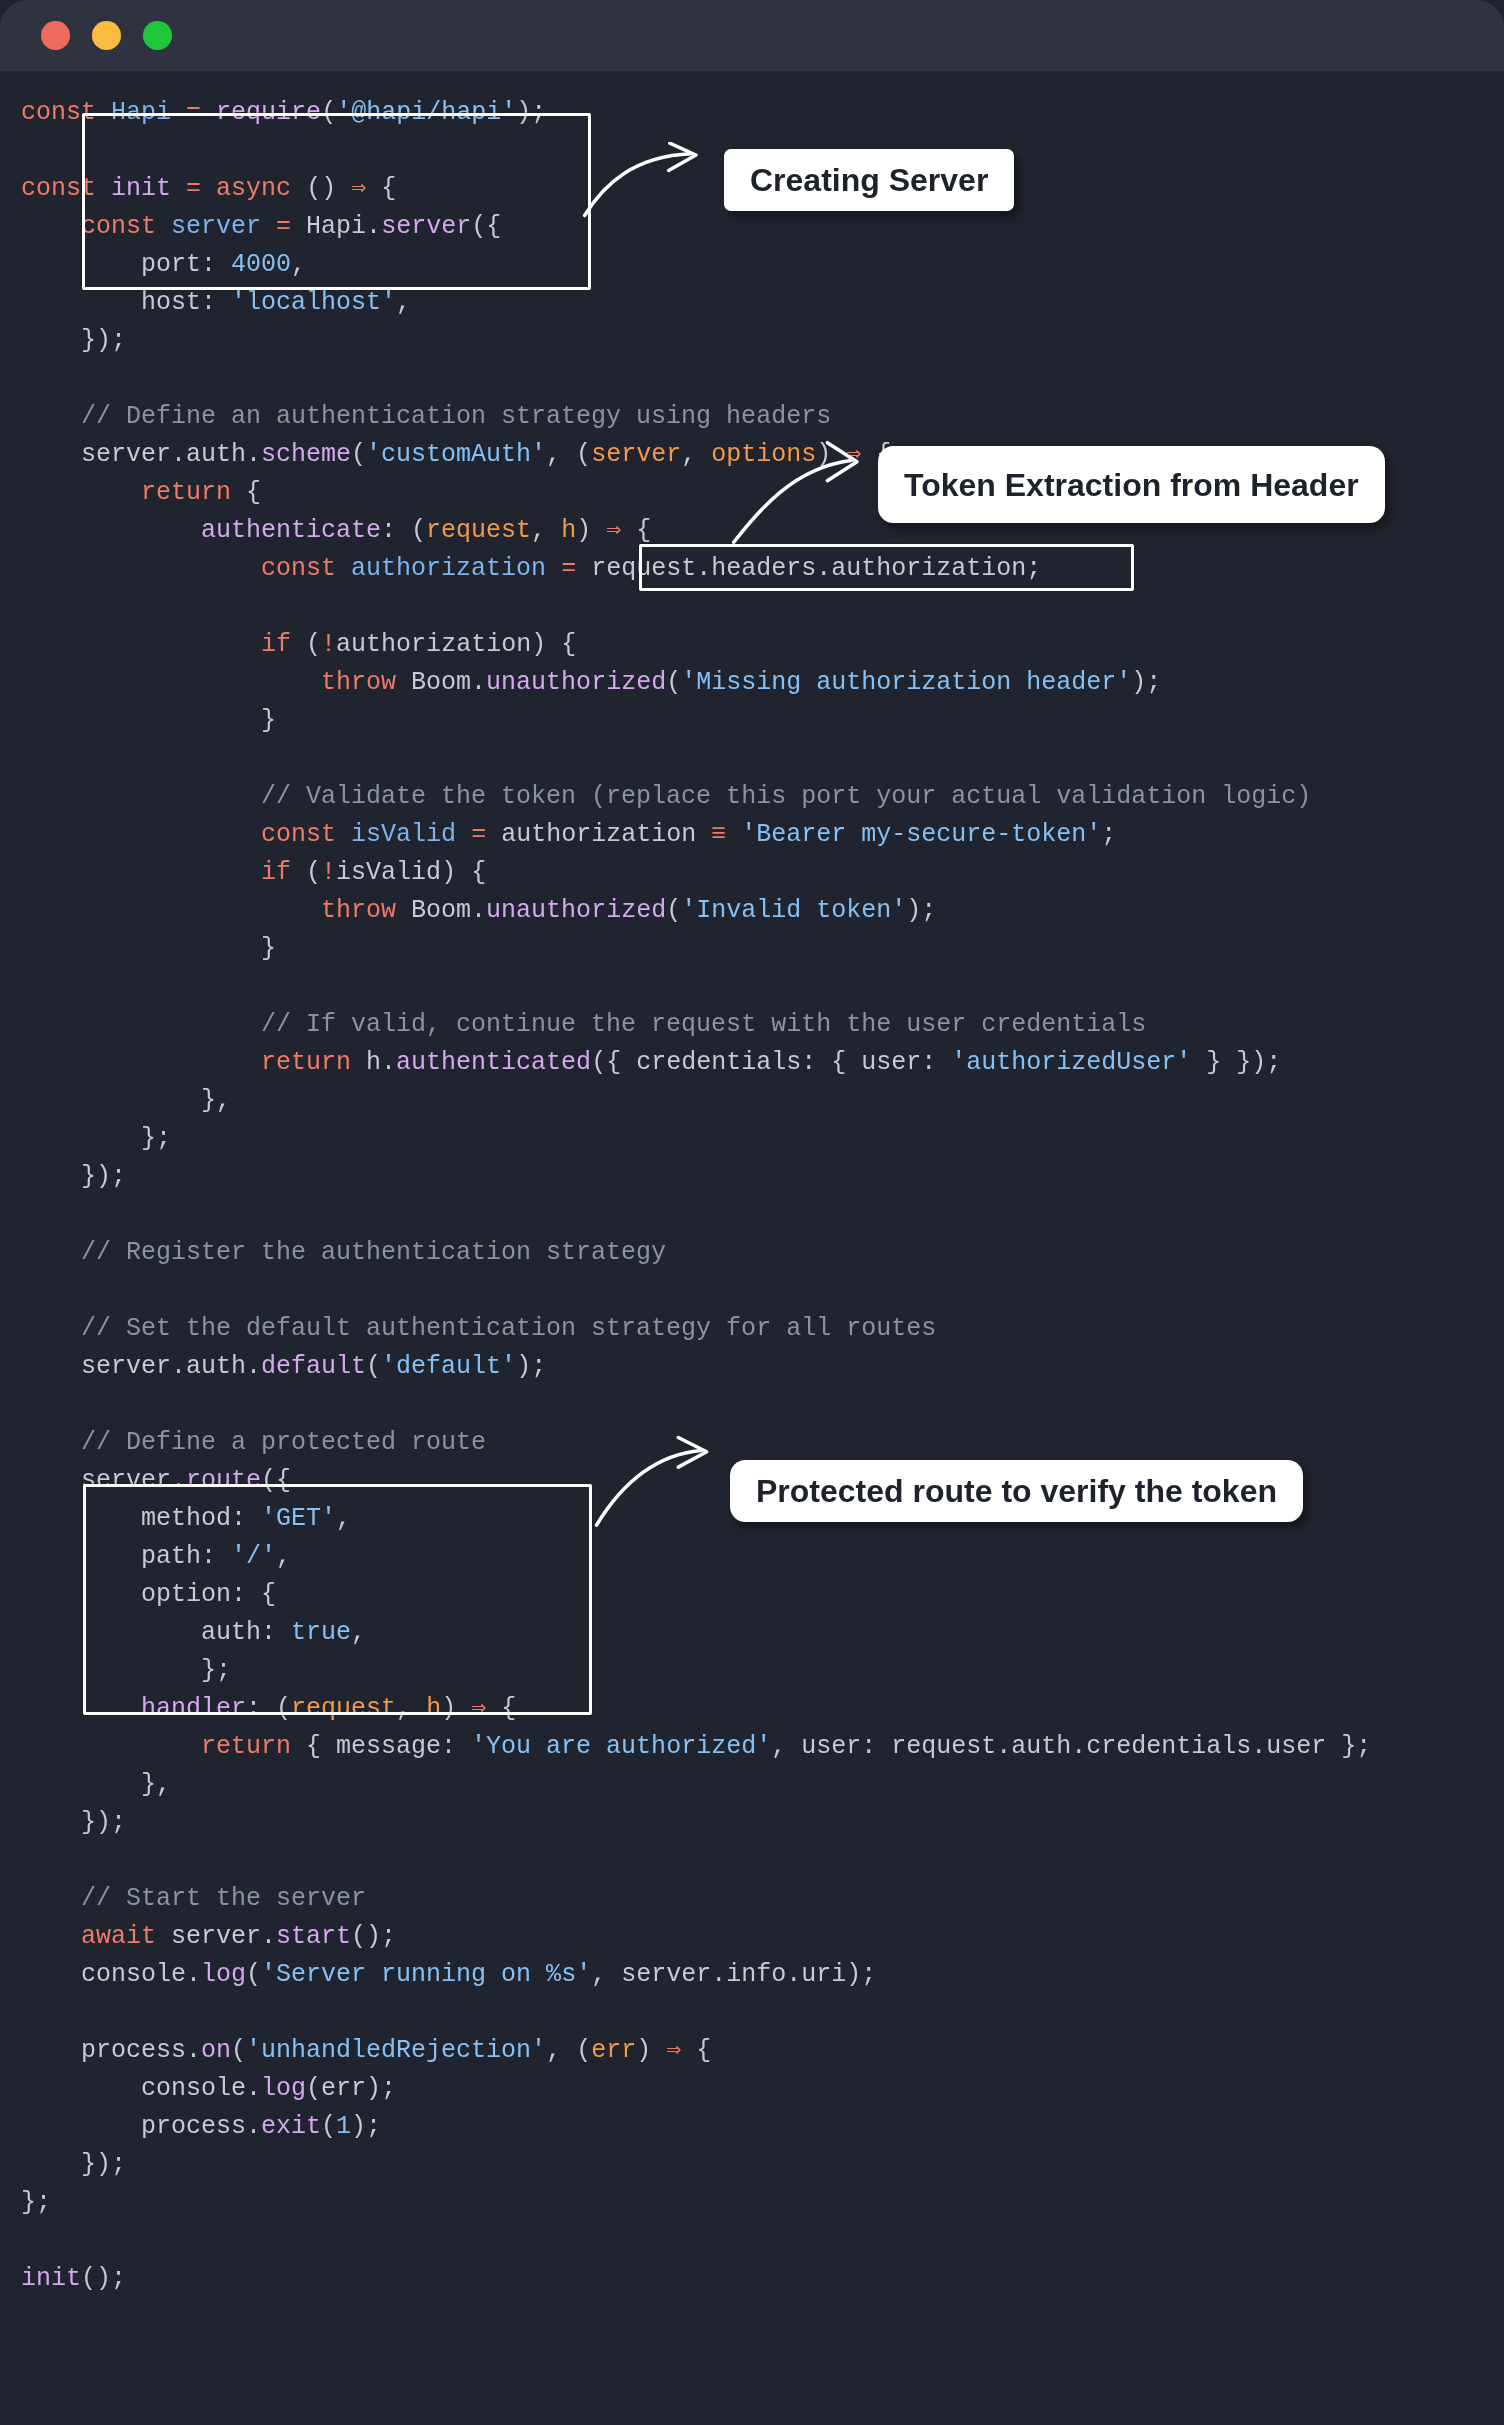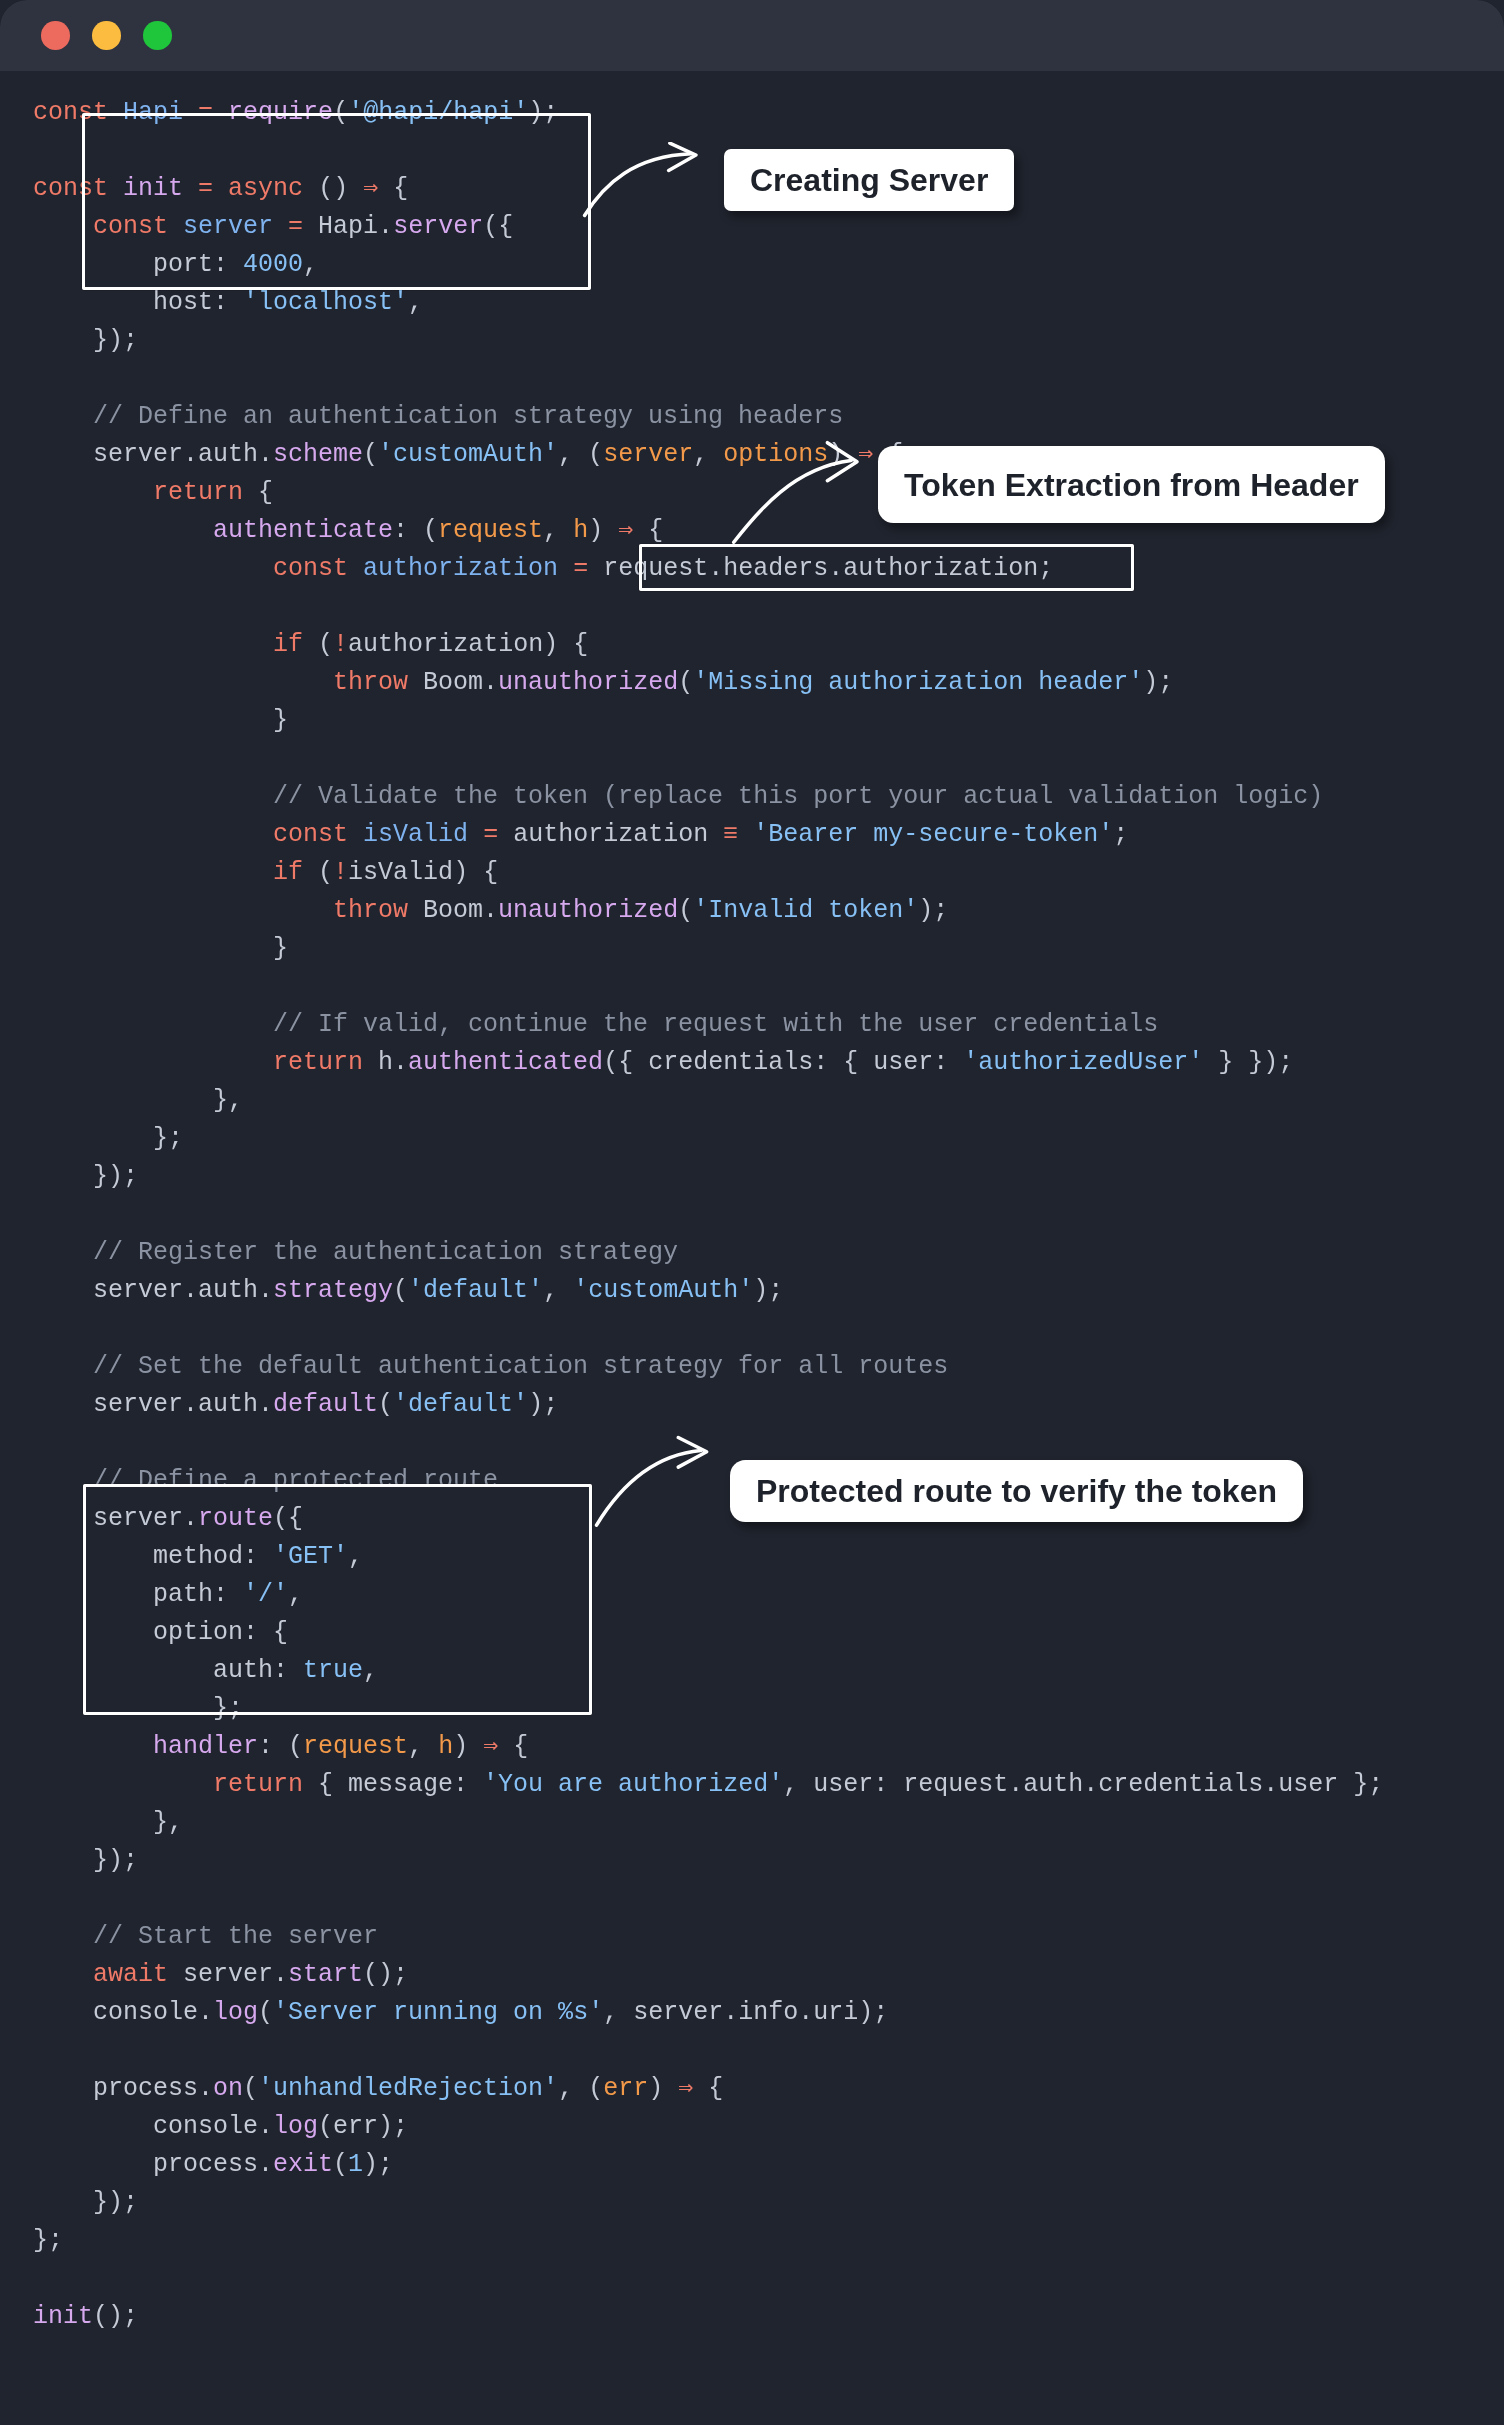--- a/index.html
+++ b/index.html
@@ -52,21 +52,21 @@
     background: #20242e;
     padding: 22.5px 0 0 0;
   }
   .line {
     height: 38px;
     line-height: 38px;
     font-size: 25px;
     letter-spacing: 0px;
     white-space: pre;
     color: #c4cad6;
-    padding-left: 33px;
+    padding-left: 21px;
   }
   .blank { height: 38px; }
 
   
   .kw   { color: #f07a68; }            
   .var  { color: #7fb3f0; }            
   .op   { color: #f07a68; }            
   .fn   { color: #d6a8ee; }            
   .str  { color: #87c0f5; }            
   .cmt  { color: #8b93a3; }            
@@ -150,21 +150,20 @@
     <div class="line">                    <span class="kw">throw</span> <span class="pln">Boom.</span><span class="fn">unauthorized</span><span class="pln">(</span><span class="str">'Invalid token'</span><span class="pln">);</span></div>
     <div class="line">                <span class="pln">}</span></div>
     <div class="line blank"></div>
     <div class="line">                <span class="cmt">// If valid, continue the request with the user credentials</span></div>
     <div class="line">                <span class="kw">return</span> <span class="pln">h.</span><span class="fn">authenticated</span><span class="pln">({ credentials: { user: </span><span class="str">'authorizedUser'</span><span class="pln"> } });</span></div>
     <div class="line">            <span class="pln">},</span></div>
     <div class="line">        <span class="pln">};</span></div>
     <div class="line">    <span class="pln">});</span></div>
     <div class="line blank"></div>
     <div class="line">    <span class="cmt">// Register the authentication strategy</span></div>
-    <div class="line">    <span class="pln">server.auth.</span><span class="fn">strategy</span><span class="pln">(</span><span class="str">'default'</span><span class="pln">, </span><span class="str">'customAuth'</span><span class="pln">);</span></div>
     <div class="line blank"></div>
     <div class="line">    <span class="cmt">// Set the default authentication strategy for all routes</span></div>
     <div class="line">    <span class="pln">server.auth.</span><span class="fn">default</span><span class="pln">(</span><span class="str">'default'</span><span class="pln">);</span></div>
     <div class="line blank"></div>
     <div class="line">    <span class="cmt">// Define a protected route</span></div>
     <div class="line">    <span class="pln">server.</span><span class="fn">route</span><span class="pln">({</span></div>
     <div class="line">        <span class="pln">method:</span> <span class="str">'GET'</span><span class="pln">,</span></div>
     <div class="line">        <span class="pln">path:</span> <span class="str">'/'</span><span class="pln">,</span></div>
     <div class="line">        <span class="pln">option: {</span></div>
     <div class="line">            <span class="pln">auth:</span> <span class="str">true</span><span class="pln">,</span></div>

